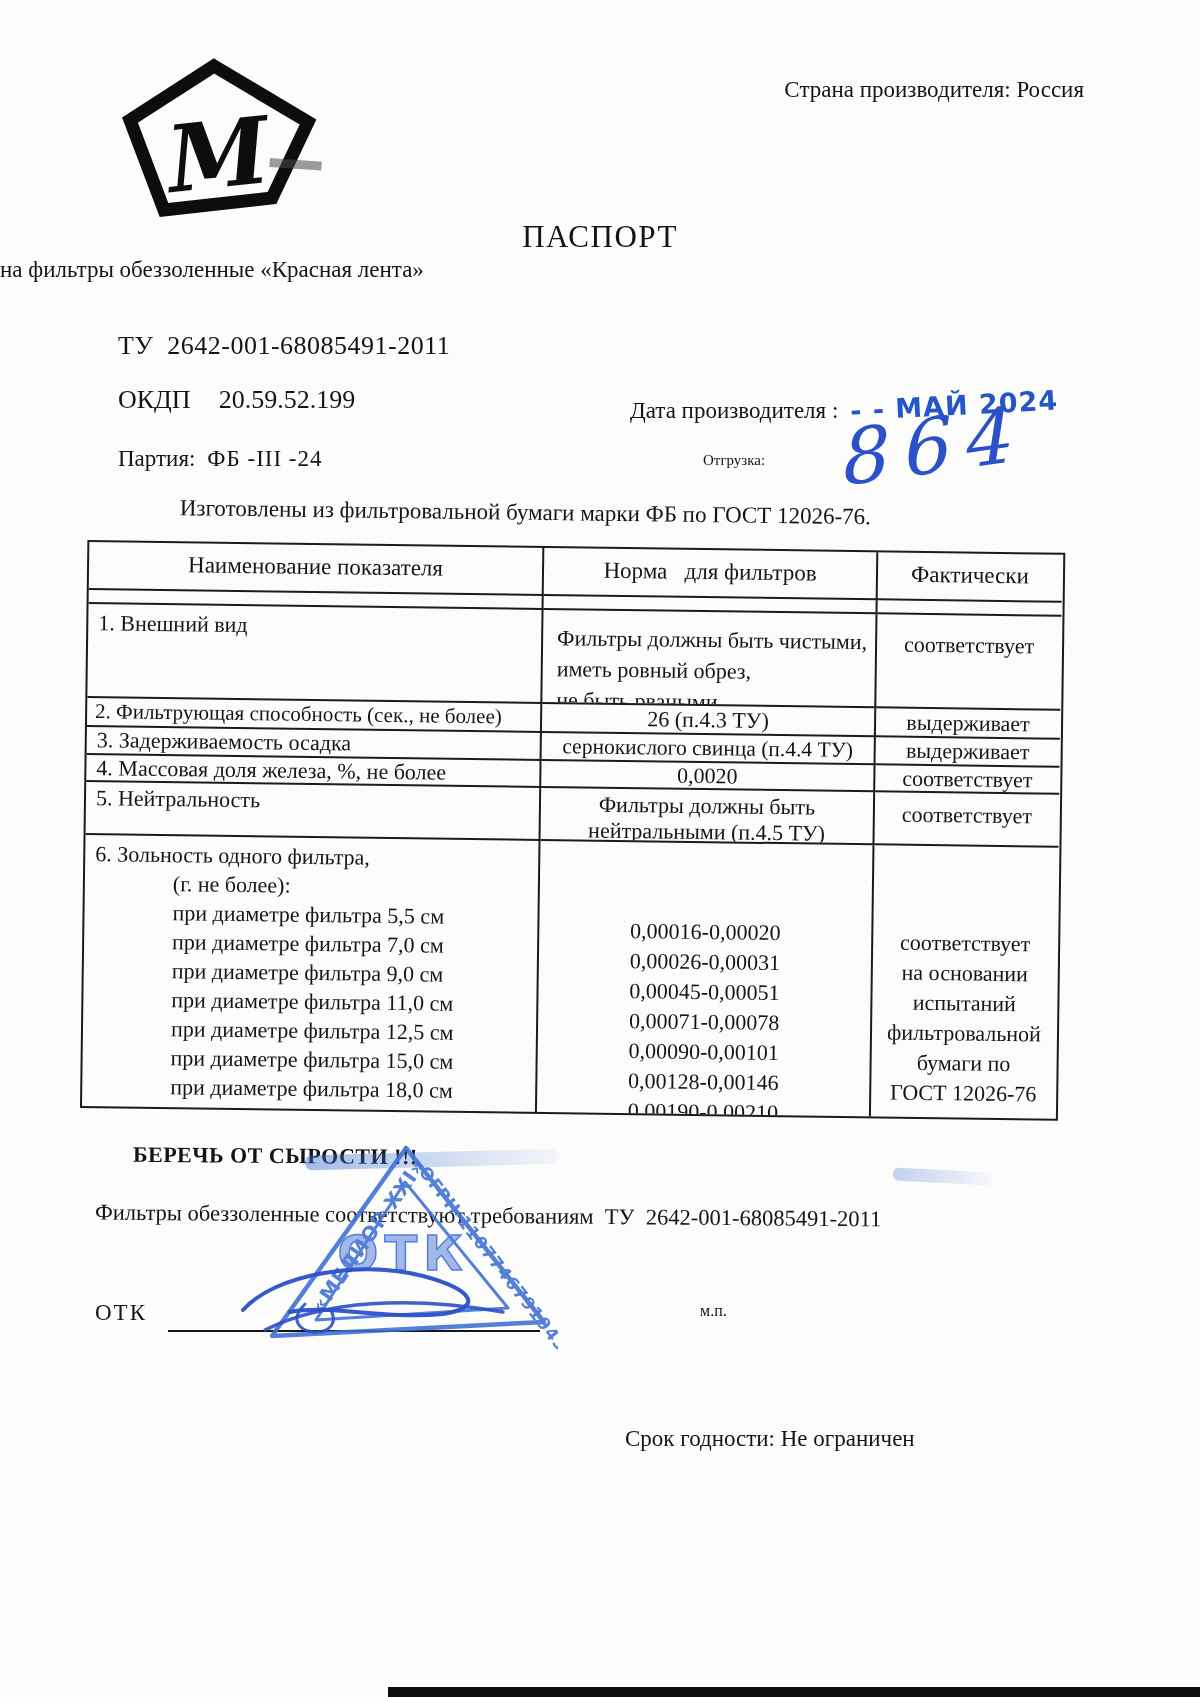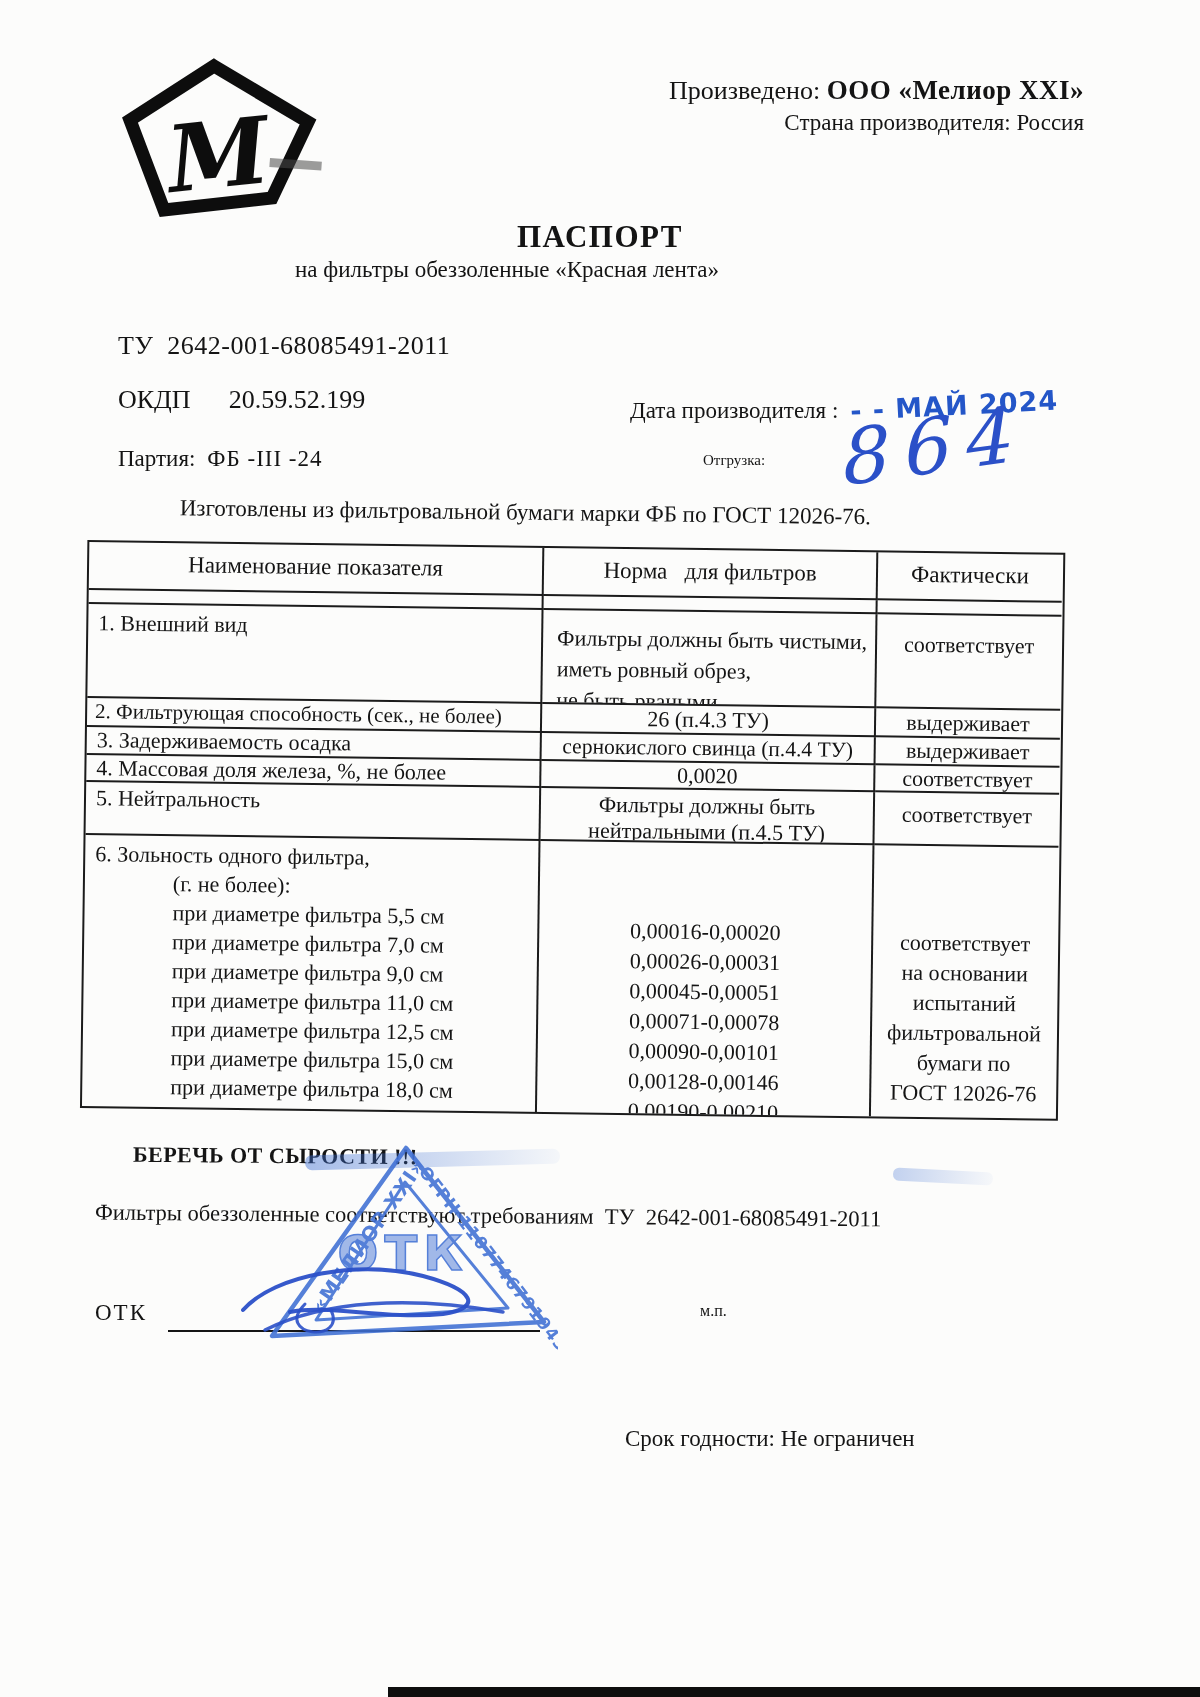--- a/index.html
+++ b/index.html
@@ -15,27 +15,27 @@
 
   
   .producer{position:absolute; top:74px; right:116px; text-align:right; line-height:1.22;}
   .producer .l1{font-size:26px;}
   .producer .l1 b{font-size:27px; letter-spacing:.5px;}
   .producer .l2{font-size:24px; margin-top:1px;}
   .producer .l3{font-size:23px; margin-top:2px;}
 
   
   .title{position:absolute; top:219px; left:0; width:1200px; text-align:center;
-         font-size:31px; font-weight:bold; letter-spacing:1.5px;}
-  .subtitle{position:absolute; top:257px; left:0; width:1014px; text-align:center; font-size:23px;}
+         font-size:31px; font-weight:normal; letter-spacing:1.5px;}
+  .subtitle{position:absolute; top:257px; left:0; width:1014px; text-align:left; font-size:23px;}
 
   
   .tu-line{position:absolute; left:118px; top:331px; font-size:26px; letter-spacing:.5px;}
   .okdp{position:absolute; left:118px; top:385px; font-size:26px;}
-  .okdp .val{margin-left:38px;}
+  .okdp .val{margin-left:28px;}
   .party{position:absolute; left:118px; top:446px; font-size:23px;}
   .party .val{margin-left:12px; letter-spacing:1px;}
   .date-label{position:absolute; left:630px; top:398px; font-size:23px;}
   .date-stamp{position:absolute; left:850px; top:390px; font-size:27px; font-weight:bold;
       font-family:"DejaVu Sans","Liberation Sans",sans-serif; color:#2456c8;
       transform:rotate(-3deg); letter-spacing:1px; white-space:pre;}
   .ship-label{position:absolute; left:703px; top:452px; font-size:15px;}
   .ship-value{position:absolute; left:842px; top:408px; font-size:76px; line-height:1;
       font-style:italic; color:#2b50c8; font-family:"DejaVu Serif",serif;
       transform:rotate(-8deg) skewX(-6deg); letter-spacing:14px;}
@@ -105,21 +105,20 @@
 
 <div class="page">
 
   <svg class="logo" viewBox="0 0 200 165">
     <path d="M 92,8 L 186,64 L 150,140 L 42,152 L 8,62 Z" fill="none" stroke="#0d0d0d" stroke-width="13" stroke-linejoin="miter"></path>
     <text x="96" y="129" font-size="92" font-weight="bold" font-style="italic" text-anchor="middle" fill="#0d0d0d" transform="rotate(-6 96 95)" font-family="'DejaVu Serif',serif">М</text>
     <rect x="148" y="100" width="52" height="9" fill="#4a4a4a" opacity="0.55" transform="rotate(4 148 100)"></rect>
   </svg>
 
   <div class="producer">
-    <div class="l1"><span>Произведено: </span><b>ООО «Мелиор XXI»</b></div>
     <div class="l3">Страна производителя: Россия</div>
   </div>
 
   <div class="title">ПАСПОРТ</div>
   <div class="subtitle">на фильтры обеззоленные «Красная лента»</div>
 
   <div class="tu-line ws">ТУ  2642-001-68085491-2011</div>
   <div class="okdp">
     <span>ОКДП</span><span class="val">20.59.52.199</span>
   </div>

